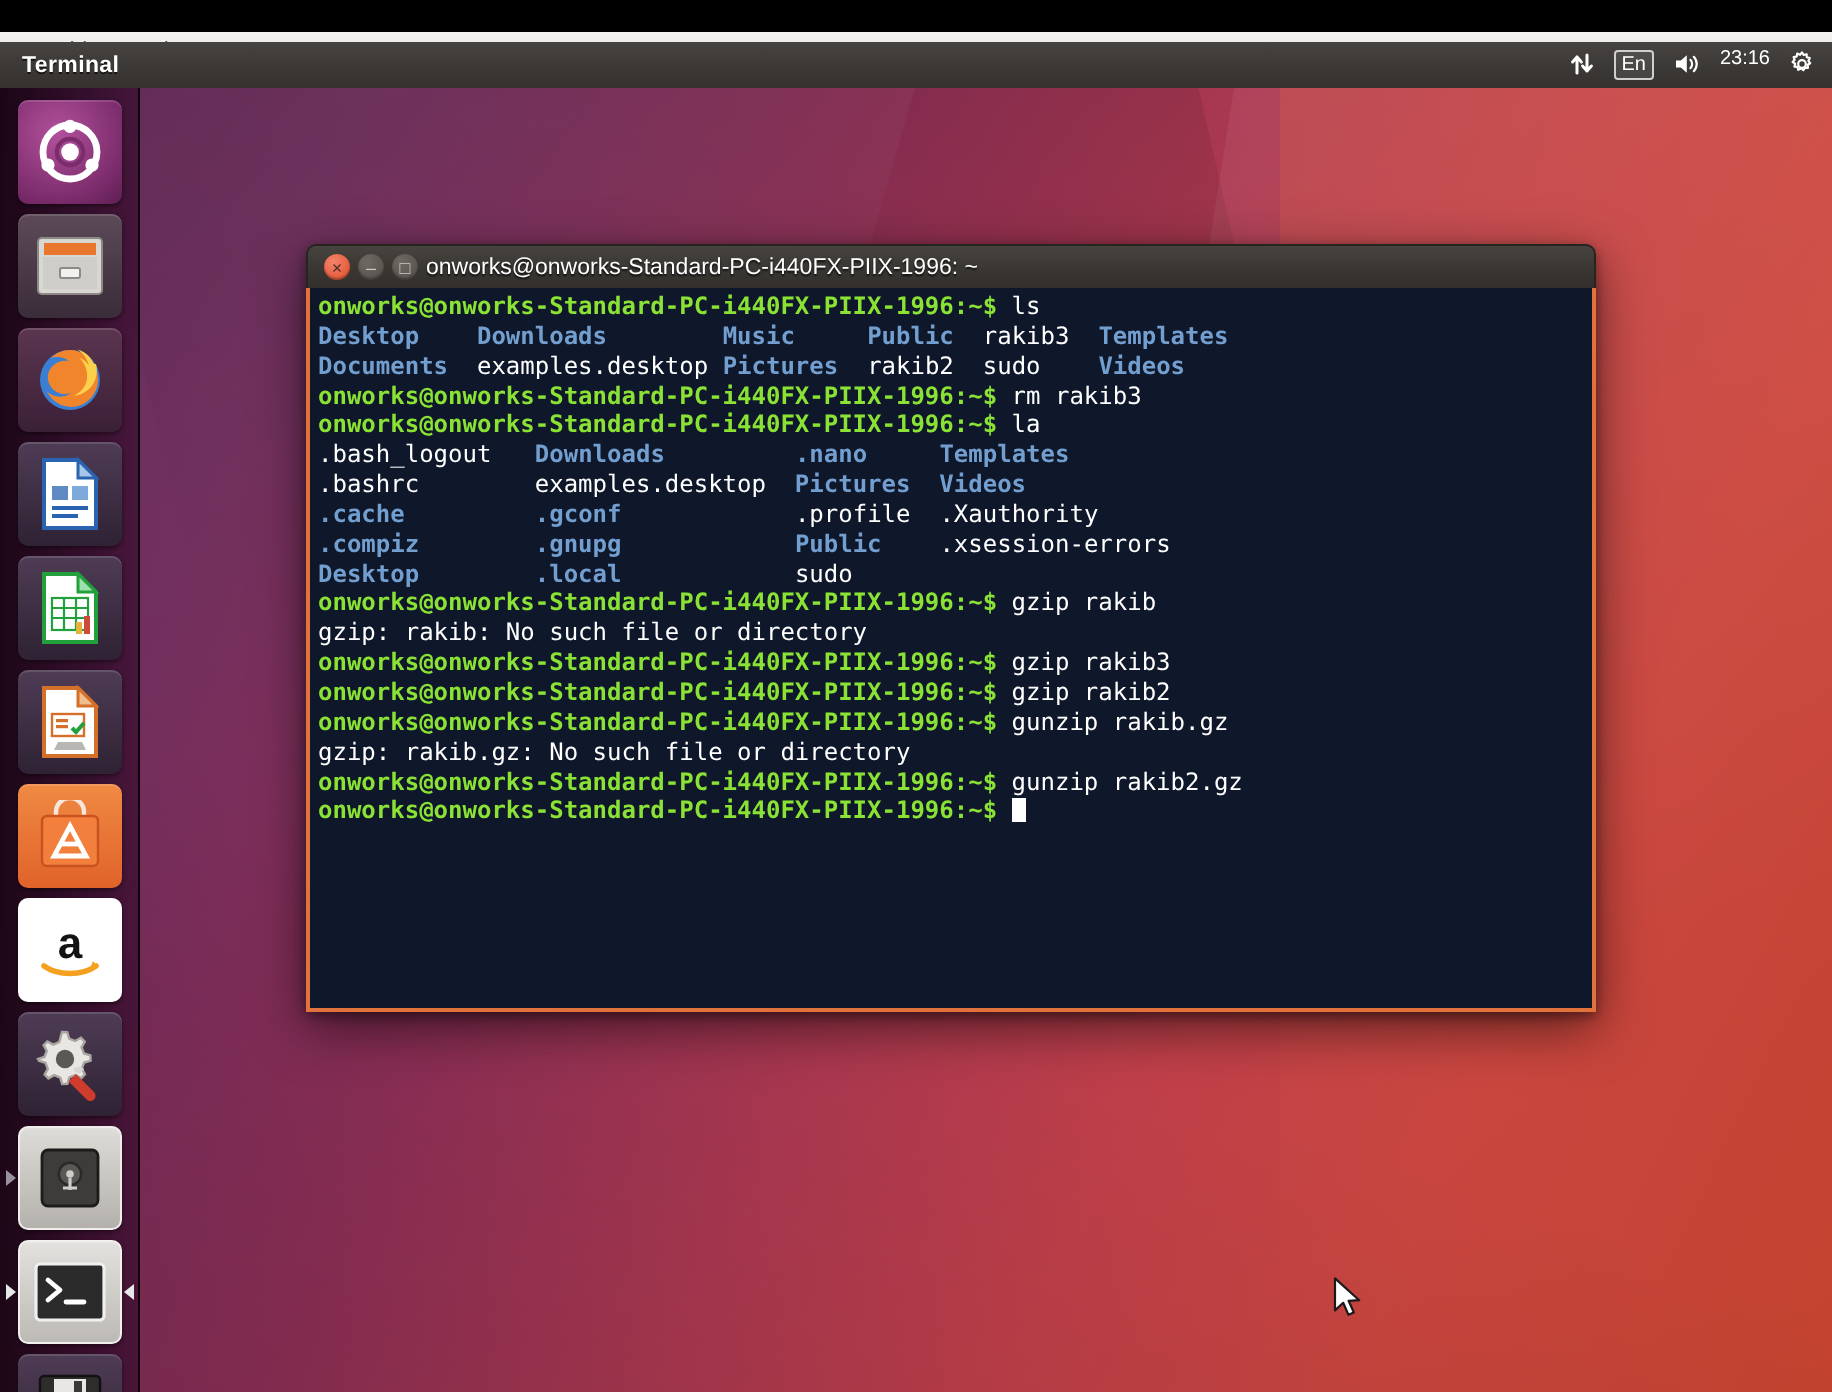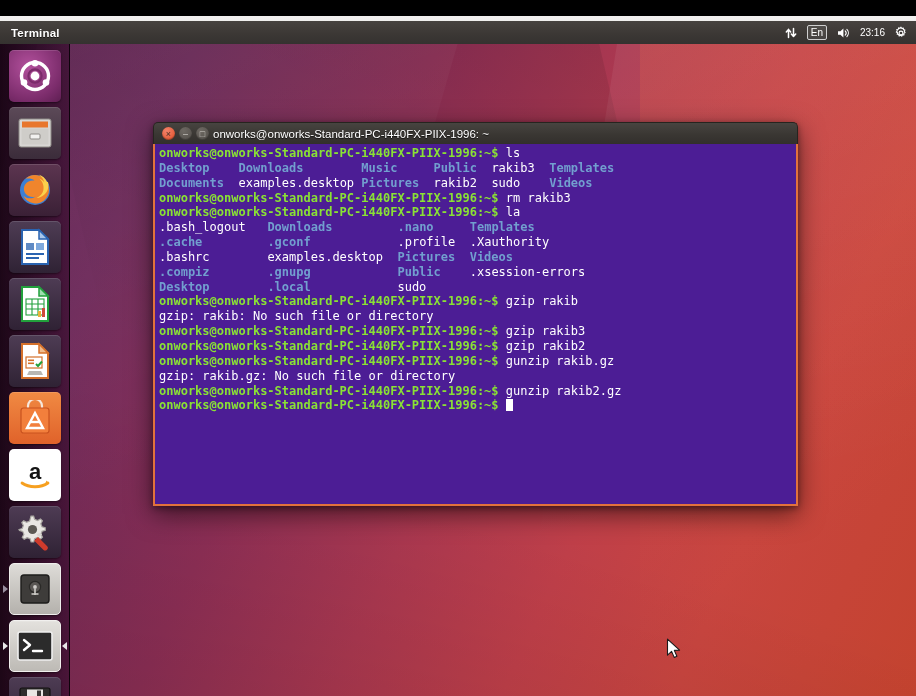--- a/index.html
+++ b/index.html
@@ -25,21 +25,21 @@
     position:absolute; left:0; top:21px; width:916px; height:23px;
     background:linear-gradient(#474340,#3b3734 60%,#353230);
     display:flex; align-items:center;
     color:#ffffff; font-size:11.5px;
   }
   #panel-appname{
     font-weight:bold; margin-left:11px; letter-spacing:.2px;
     text-shadow:0 1px 0 rgba(0,0,0,.6); font-size:11.5px;text-align:right;
   }
   #panel-right{
-    margin-left:auto; display:flex; align-items:center; gap:9px;
+    margin-left:auto; display:flex; align-items:flex-start; gap:9px;
     padding-right:8px; font-size:11.5px;
   }
   #panel-right .ind{ display:flex; align-items:center; cursor:default; line-height:1; }
   .kbd-box{
     border:1px solid #cfcfcf; border-radius:2px;
     padding:0px 3px; font-size:10px; line-height:13px;
     background:rgba(255,255,255,.08);
   }
   .clocktxt{ font-size:10px; }
 
@@ -106,21 +106,21 @@
   .wbtn.close{ background:radial-gradient(circle at 35% 30%,#f4836b,#df4d26);
                box-shadow:inset 0 -1px 1px rgba(0,0,0,.3); }
   .wbtn.min, .wbtn.max{ background:radial-gradient(circle at 35% 30%,#6e6963,#514d48);
                box-shadow:inset 0 -1px 1px rgba(0,0,0,.3); color:#cfcbc6; }
   #titlebar .wtitle{
     flex:1; text-align:left; color:#ffffff; font-weight:normal;
     font-size:11.5px; text-shadow:0 1px 1px rgba(0,0,0,.75);
     margin-right:42px; white-space:nowrap; overflow:hidden;
   }
   #term-body{
-    height:362px; background:#4c1d95;
+    height:362px; background:#0f172a;
     border-left:2px solid #e2723c; border-right:2px solid #e2723c;
     border-bottom:2px solid #e2723c;
     padding:2px 4px 0 4px; overflow:hidden;
     font-family:"DejaVu Sans Mono", monospace;
     font-size:12px; line-height:14.85px;
     cursor:text;
   }
   .trow{ white-space:pre; }
   .g{ color:#8ae234; font-weight:bold; }
   .w{ color:#ffffff; }
@@ -309,22 +309,22 @@
     <div class="wbtn max">□</div>
     <div class="wtitle">onworks@onworks-Standard-PC-i440FX-PIIX-1996: ~</div>
   </div>
   <div id="term-body">
       <div class="trow"><span class="g">onworks@onworks-Standard-PC-i440FX-PIIX-1996</span><span class="g">:~$ </span><span class="w">ls</span></div>
       <div class="trow"><span class="b">Desktop</span><span class="w">    </span><span class="b">Downloads</span><span class="w">        </span><span class="b">Music</span><span class="w">     </span><span class="b">Public</span><span class="w">  </span><span class="w">rakib3</span><span class="w">  </span><span class="b">Templates</span></div>
       <div class="trow"><span class="b">Documents</span><span class="w">  </span><span class="w">examples.desktop</span><span class="w"> </span><span class="b">Pictures</span><span class="w">  </span><span class="w">rakib2</span><span class="w">  </span><span class="w">sudo</span><span class="w">    </span><span class="b">Videos</span></div>
       <div class="trow"><span class="g">onworks@onworks-Standard-PC-i440FX-PIIX-1996</span><span class="g">:~$ </span><span class="w">rm rakib3</span></div>
       <div class="trow"><span class="g">onworks@onworks-Standard-PC-i440FX-PIIX-1996</span><span class="g">:~$ </span><span class="w">la</span></div>
       <div class="trow"><span class="w">.bash_logout</span><span class="w">   </span><span class="b">Downloads</span><span class="w">         </span><span class="b">.nano</span><span class="w">     </span><span class="b">Templates</span></div>
+      <div class="trow"><span class="w">.bashrc</span><span class="w">        </span><span class="w">examples.desktop</span><span class="w">  </span><span class="b">Pictures</span><span class="w">  </span><span class="b">Videos</span></div>
       <div class="trow"><span class="b">.cache</span><span class="w">         </span><span class="b">.gconf</span><span class="w">            </span><span class="w">.profile</span><span class="w">  </span><span class="w">.Xauthority</span></div>
-      <div class="trow"><span class="w">.bashrc</span><span class="w">        </span><span class="w">examples.desktop</span><span class="w">  </span><span class="b">Pictures</span><span class="w">  </span><span class="b">Videos</span></div>
       <div class="trow"><span class="b">.compiz</span><span class="w">        </span><span class="b">.gnupg</span><span class="w">            </span><span class="b">Public</span><span class="w">    </span><span class="w">.xsession-errors</span></div>
       <div class="trow"><span class="b">Desktop</span><span class="w">        </span><span class="b">.local</span><span class="w">            </span><span class="w">sudo</span></div>
       <div class="trow"><span class="g">onworks@onworks-Standard-PC-i440FX-PIIX-1996</span><span class="g">:~$ </span><span class="w">gzip rakib</span></div>
       <div class="trow"><span class="w">gzip: rakib: No such file or directory</span></div>
       <div class="trow"><span class="g">onworks@onworks-Standard-PC-i440FX-PIIX-1996</span><span class="g">:~$ </span><span class="w">gzip rakib3</span></div>
       <div class="trow"><span class="g">onworks@onworks-Standard-PC-i440FX-PIIX-1996</span><span class="g">:~$ </span><span class="w">gzip rakib2</span></div>
       <div class="trow"><span class="g">onworks@onworks-Standard-PC-i440FX-PIIX-1996</span><span class="g">:~$ </span><span class="w">gunzip rakib.gz</span></div>
       <div class="trow"><span class="w">gzip: rakib.gz: No such file or directory</span></div>
       <div class="trow"><span class="g">onworks@onworks-Standard-PC-i440FX-PIIX-1996</span><span class="g">:~$ </span><span class="w">gunzip rakib2.gz</span></div>
       <div class="trow"><span class="g">onworks@onworks-Standard-PC-i440FX-PIIX-1996</span><span class="g">:~$ </span><span class="cursor"></span></div>

